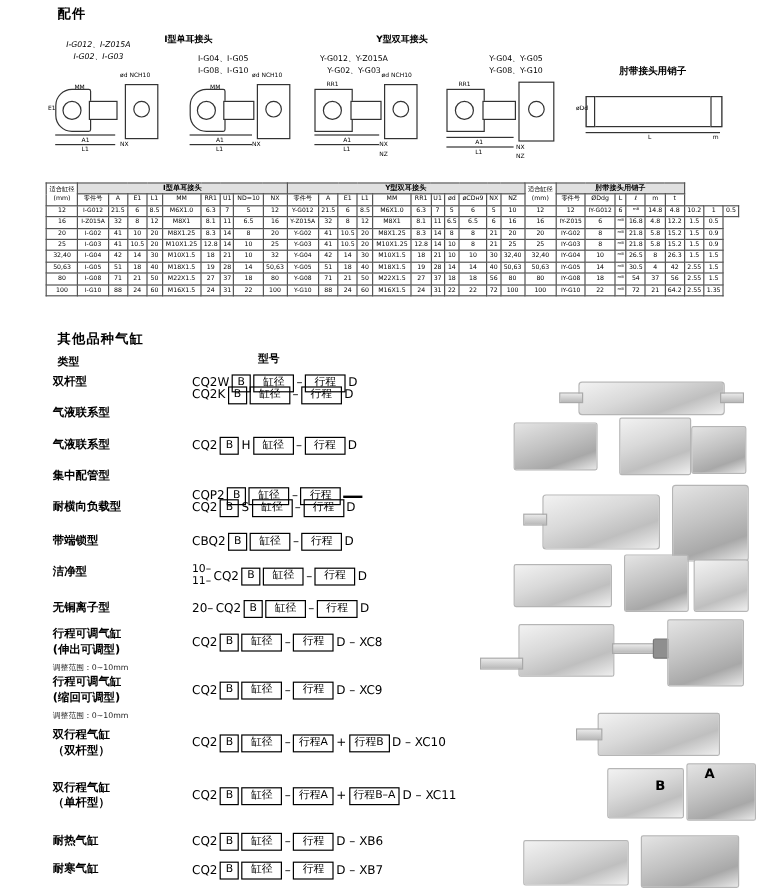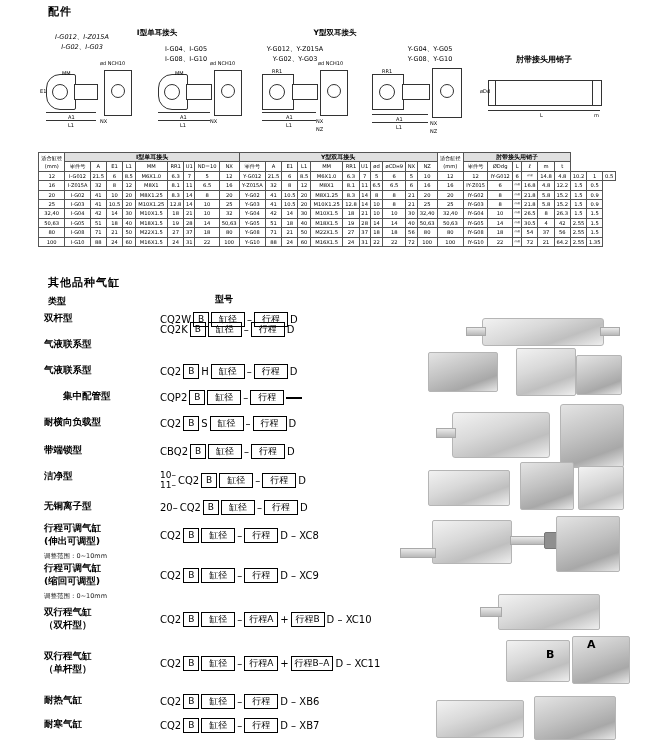--- a/index.html
+++ b/index.html
@@ -488,22 +488,22 @@
       <div class="row-label" style="top: 364px;">气液联系型</div>
       <div class="row-model" style="top: 364px;">
         <span class="plain">CQ2</span>
         <span class="bx">B</span>
         <span class="plain">H</span>
         <span class="bx wide">缸径</span>
         <span class="plain">–</span>
         <span class="bx wide">行程</span>
         <span class="plain">D</span>
       </div>
-      <div class="row-label" style="top: 390px; margin-left: 19px;">集中配管型</div>
-      <div class="row-model" style="top: 390px;">
+      <div class="row-label" style="top: 390px;">集中配管型</div>
+      <div class="row-model" style="top: 406px;">
         <span class="plain">CQP2</span>
         <span class="bx">B</span>
         <span class="bx wide">缸径</span>
         <span class="plain">–</span>
         <span class="bx wide">行程</span>
         <span class="bx"></span>
       </div>
       <div class="row-label" style="top: 416px;">耐横向负载型</div>
       <div class="row-model" style="top: 416px;">
         <span class="plain">CQ2</span>

